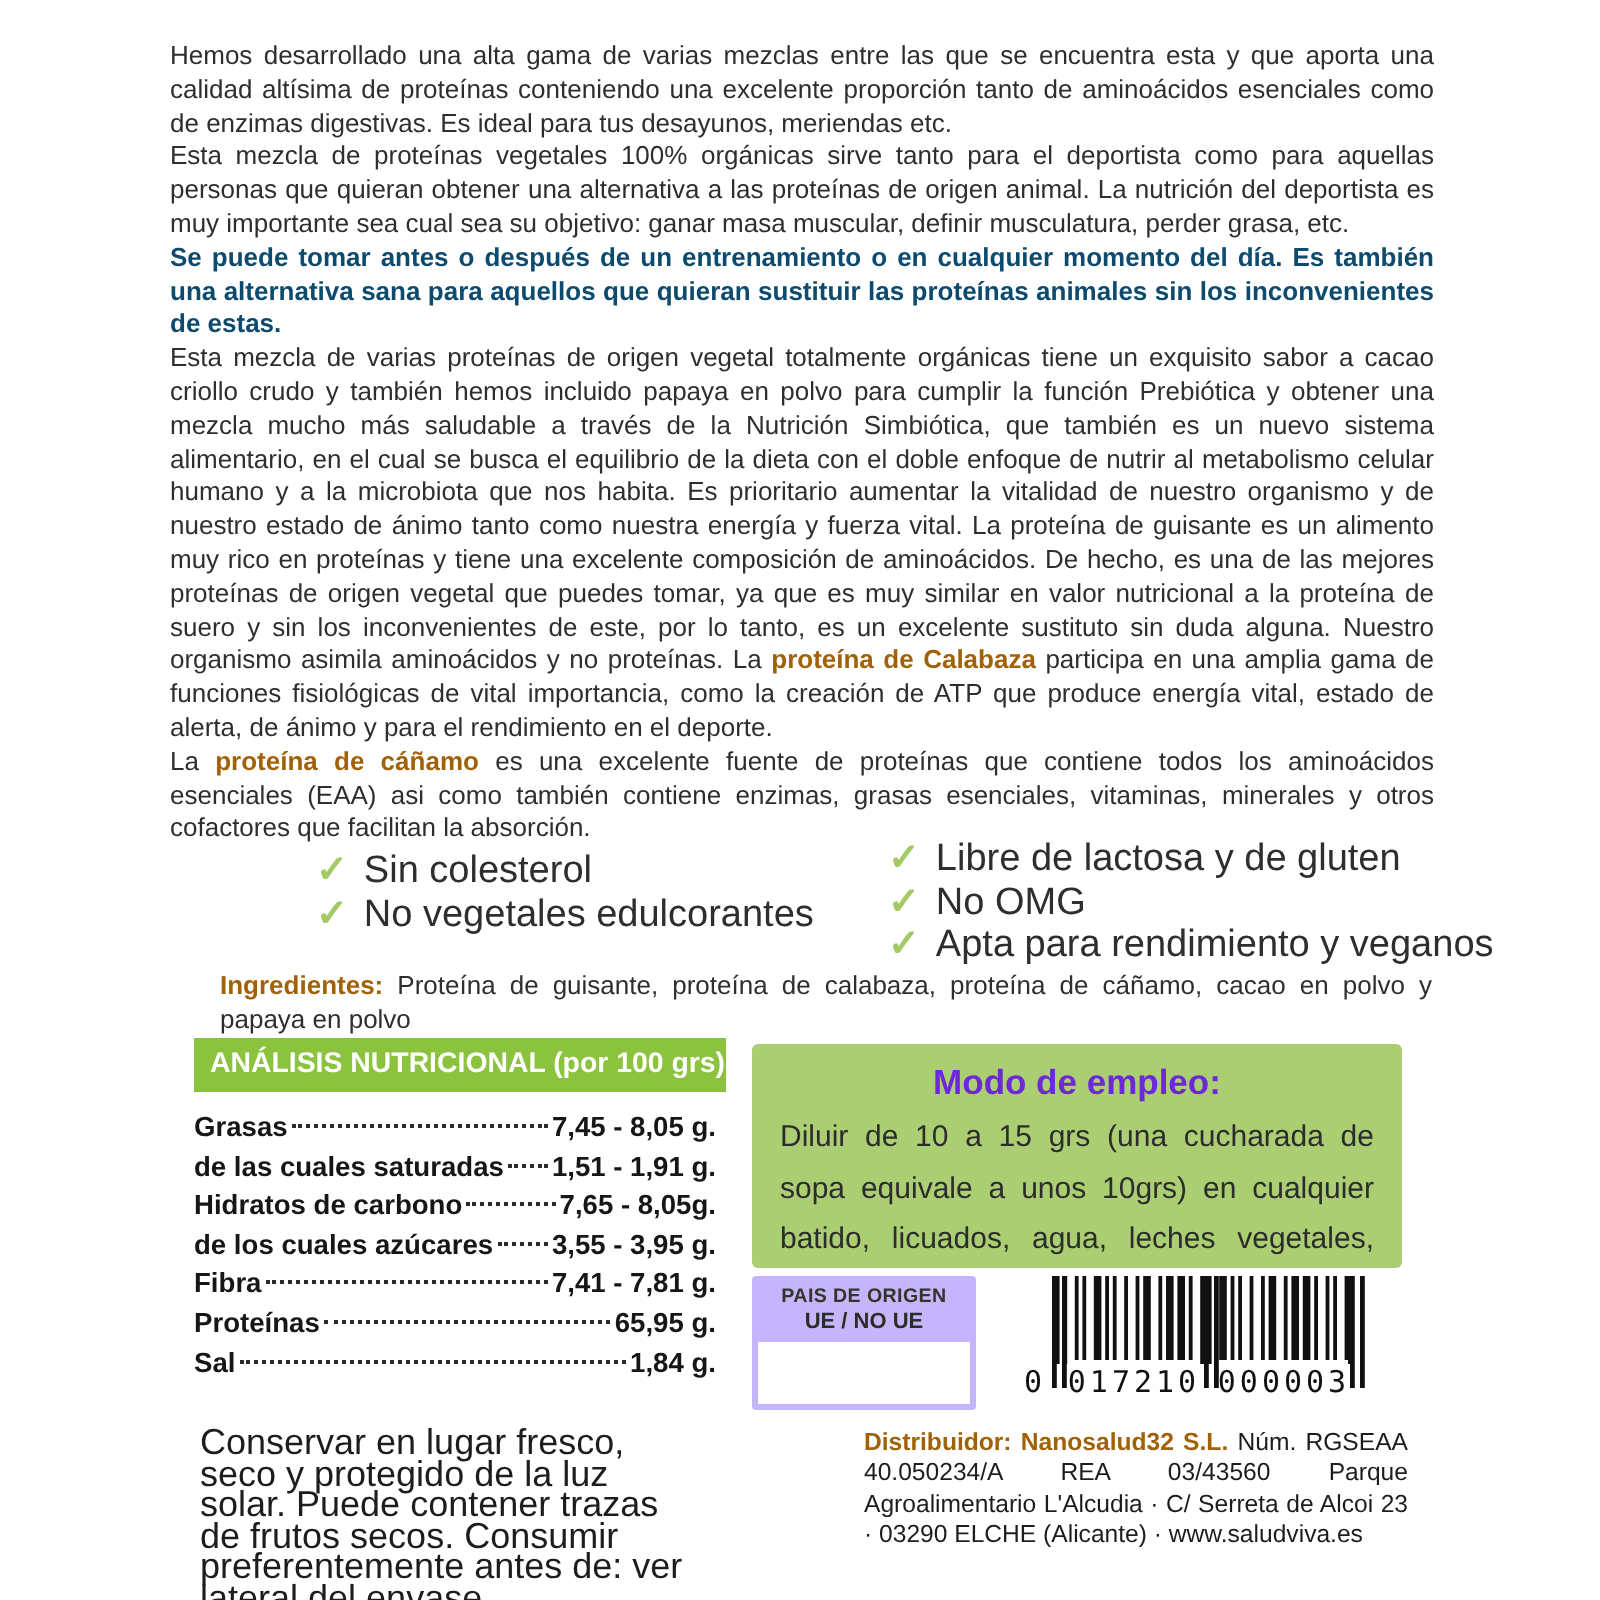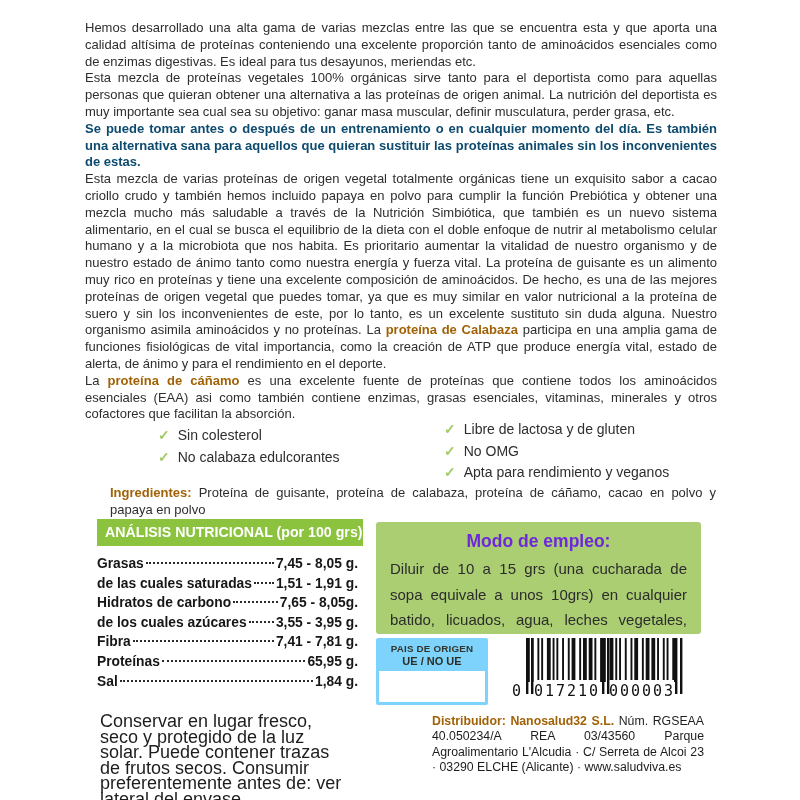--- a/index.html
+++ b/index.html
@@ -5,21 +5,21 @@
   html,body{margin:0;padding:0;background:#ffffff;}
   #page{position:relative;width:800px;height:800px;background:#ffffff;overflow:hidden;
         font-family:"Liberation Sans",sans-serif;color:#2d2d2d;}
   
   .description{position:absolute;left:85px;top:20px;width:632px;font-size:13px;
                line-height:16.8px;text-align:justify;color:#2e2e2e;}
   .description p{margin:0;}
   .bold-par{font-weight:700;color:#0c4a6e;}
   b{color:#a16207;}
   
-  .checks{position:absolute;list-style:none;margin:0;padding:0;font-size:14px;color:#2e2e2e;}
+  .checks{position:absolute;list-style:none;margin:0;padding:0;font-size:19px;color:#2e2e2e;}
   .checks-left{left:158px;top:425px;}
   .checks-right{left:444px;top:419px;}
   .checks li{line-height:21.5px;}
   .check-ic{color:#a4ca67;font-weight:700;margin-right:8px;}
   
   .ingredients{position:absolute;left:110px;top:484px;width:606px;margin:0;
                font-size:13px;line-height:17px;text-align:justify;color:#2e2e2e;}
   
   .nutrition{position:absolute;left:97px;top:519px;width:261px;}
   .nut-header{display:flex;height:27px;}
@@ -31,21 +31,21 @@
            font-size:13.8px;color:#161616;white-space:nowrap;}
   .nut-dots{flex:1;min-width:4px;margin:0 2px;border-bottom:2px dotted #2a2a2a;
             transform:translateY(-4px);overflow:hidden;}
   
   .usage-box{position:absolute;left:376px;top:522px;width:325px;height:112px;
              box-sizing:border-box;background:#abce73;border-radius:3px;padding:7px 14px 0 14px;}
   .usage-title{text-align:center;font-weight:700;font-size:17.5px;color:#6d28d9;margin:2px 0 4px 0;}
   .usage-body{font-size:15px;line-height:25.5px;text-align:justify;color:#2c2c2c;}
   
   .origin-box{position:absolute;left:376px;top:638px;width:112px;height:67px;
-              background:#7dd3fc;border-radius:2px;text-align:center;box-sizing:border-box;padding-top:5px;}
+              background:#c4b5fd;border-radius:2px;text-align:center;box-sizing:border-box;padding-top:5px;}
   .origin-l1{font-size:9.8px;font-weight:700;color:#33352a;letter-spacing:.2px;}
   .origin-l2{font-size:11px;font-weight:700;color:#2c2e24;margin-top:1px;}
   .origin-white{position:absolute;left:3px;right:3px;bottom:3px;height:31px;background:#fff;}
   
   .barcode{position:absolute;left:506px;top:636px;width:198px;height:66px;}
   
   .storage{position:absolute;left:100px;top:714px;width:247px;margin:0;
            font-size:18px;line-height:15.6px;color:#1d1d1d;}
   .distributor{position:absolute;left:432px;top:714px;width:272px;margin:0;
                font-size:12.3px;line-height:15.4px;text-align:justify;color:#1d1d1d;}
@@ -58,21 +58,21 @@
   <div class="description">
     <p><span>Hemos desarrollado una alta gama de varias mezclas entre las que se encuentra esta y que aporta una calidad altísima de proteínas conteniendo una excelente proporción tanto de aminoácidos esenciales como de enzimas digestivas. Es ideal para tus desayunos, meriendas etc.</span></p>
     <p><span>Esta mezcla de proteínas vegetales 100% orgánicas sirve tanto para el deportista como para aquellas personas que quieran obtener una alternativa a las proteínas de origen animal. La nutrición del deportista es muy importante sea cual sea su objetivo: ganar masa muscular, definir musculatura, perder grasa, etc.</span></p>
     <p class="bold-par"><span>Se puede tomar antes o después de un entrenamiento o en cualquier momento del día. Es también una alternativa sana para aquellos que quieran sustituir las proteínas animales sin los inconvenientes de estas.</span></p>
     <p><span>Esta mezcla de varias proteínas de origen vegetal totalmente orgánicas tiene un exquisito sabor a cacao criollo crudo y también hemos incluido papaya en polvo para cumplir la función Prebiótica y obtener una mezcla mucho más saludable a través de la Nutrición Simbiótica, que también es un nuevo sistema alimentario, en el cual se busca el equilibrio de la dieta con el doble enfoque de nutrir al metabolismo celular humano y a la microbiota que nos habita. Es prioritario aumentar la vitalidad de nuestro organismo y de nuestro estado de ánimo tanto como nuestra energía y fuerza vital. La proteína de guisante es un alimento muy rico en proteínas y tiene una excelente composición de aminoácidos. De hecho, es una de las mejores proteínas de origen vegetal que puedes tomar, ya que es muy similar en valor nutricional a la proteína de suero y sin los inconvenientes de este, por lo tanto, es un excelente sustituto sin duda alguna. Nuestro organismo asimila aminoácidos y no proteínas. La </span><b>proteína de Calabaza</b><span> participa en una amplia gama de funciones fisiológicas de vital importancia, como la creación de ATP que produce energía vital, estado de alerta, de ánimo y para el rendimiento en el deporte.</span></p>
     <p><span>La </span><b>proteína de cáñamo</b><span> es una excelente fuente de proteínas que contiene todos los aminoácidos esenciales (EAA) asi como también contiene enzimas, grasas esenciales, vitaminas, minerales y otros cofactores que facilitan la absorción.</span></p>
   </div>
 
   <ul class="checks checks-left">
     <li><span class="check-ic">✓</span><span>Sin colesterol</span></li>
-    <li><span class="check-ic">✓</span><span>No calabaza edulcorantes</span></li>
+    <li><span class="check-ic">✓</span><span>No vegetales edulcorantes</span></li>
   </ul>
   <ul class="checks checks-right">
     <li><span class="check-ic">✓</span><span>Libre de lactosa y de gluten</span></li>
     <li><span class="check-ic">✓</span><span>No OMG</span></li>
     <li><span class="check-ic">✓</span><span>Apta para rendimiento y veganos</span></li>
   </ul>
 
   <p class="ingredients"><b>Ingredientes:</b><span> Proteína de guisante, proteína de calabaza, proteína de cáñamo, cacao en polvo y papaya en polvo</span></p>
 
   <div class="nutrition">

